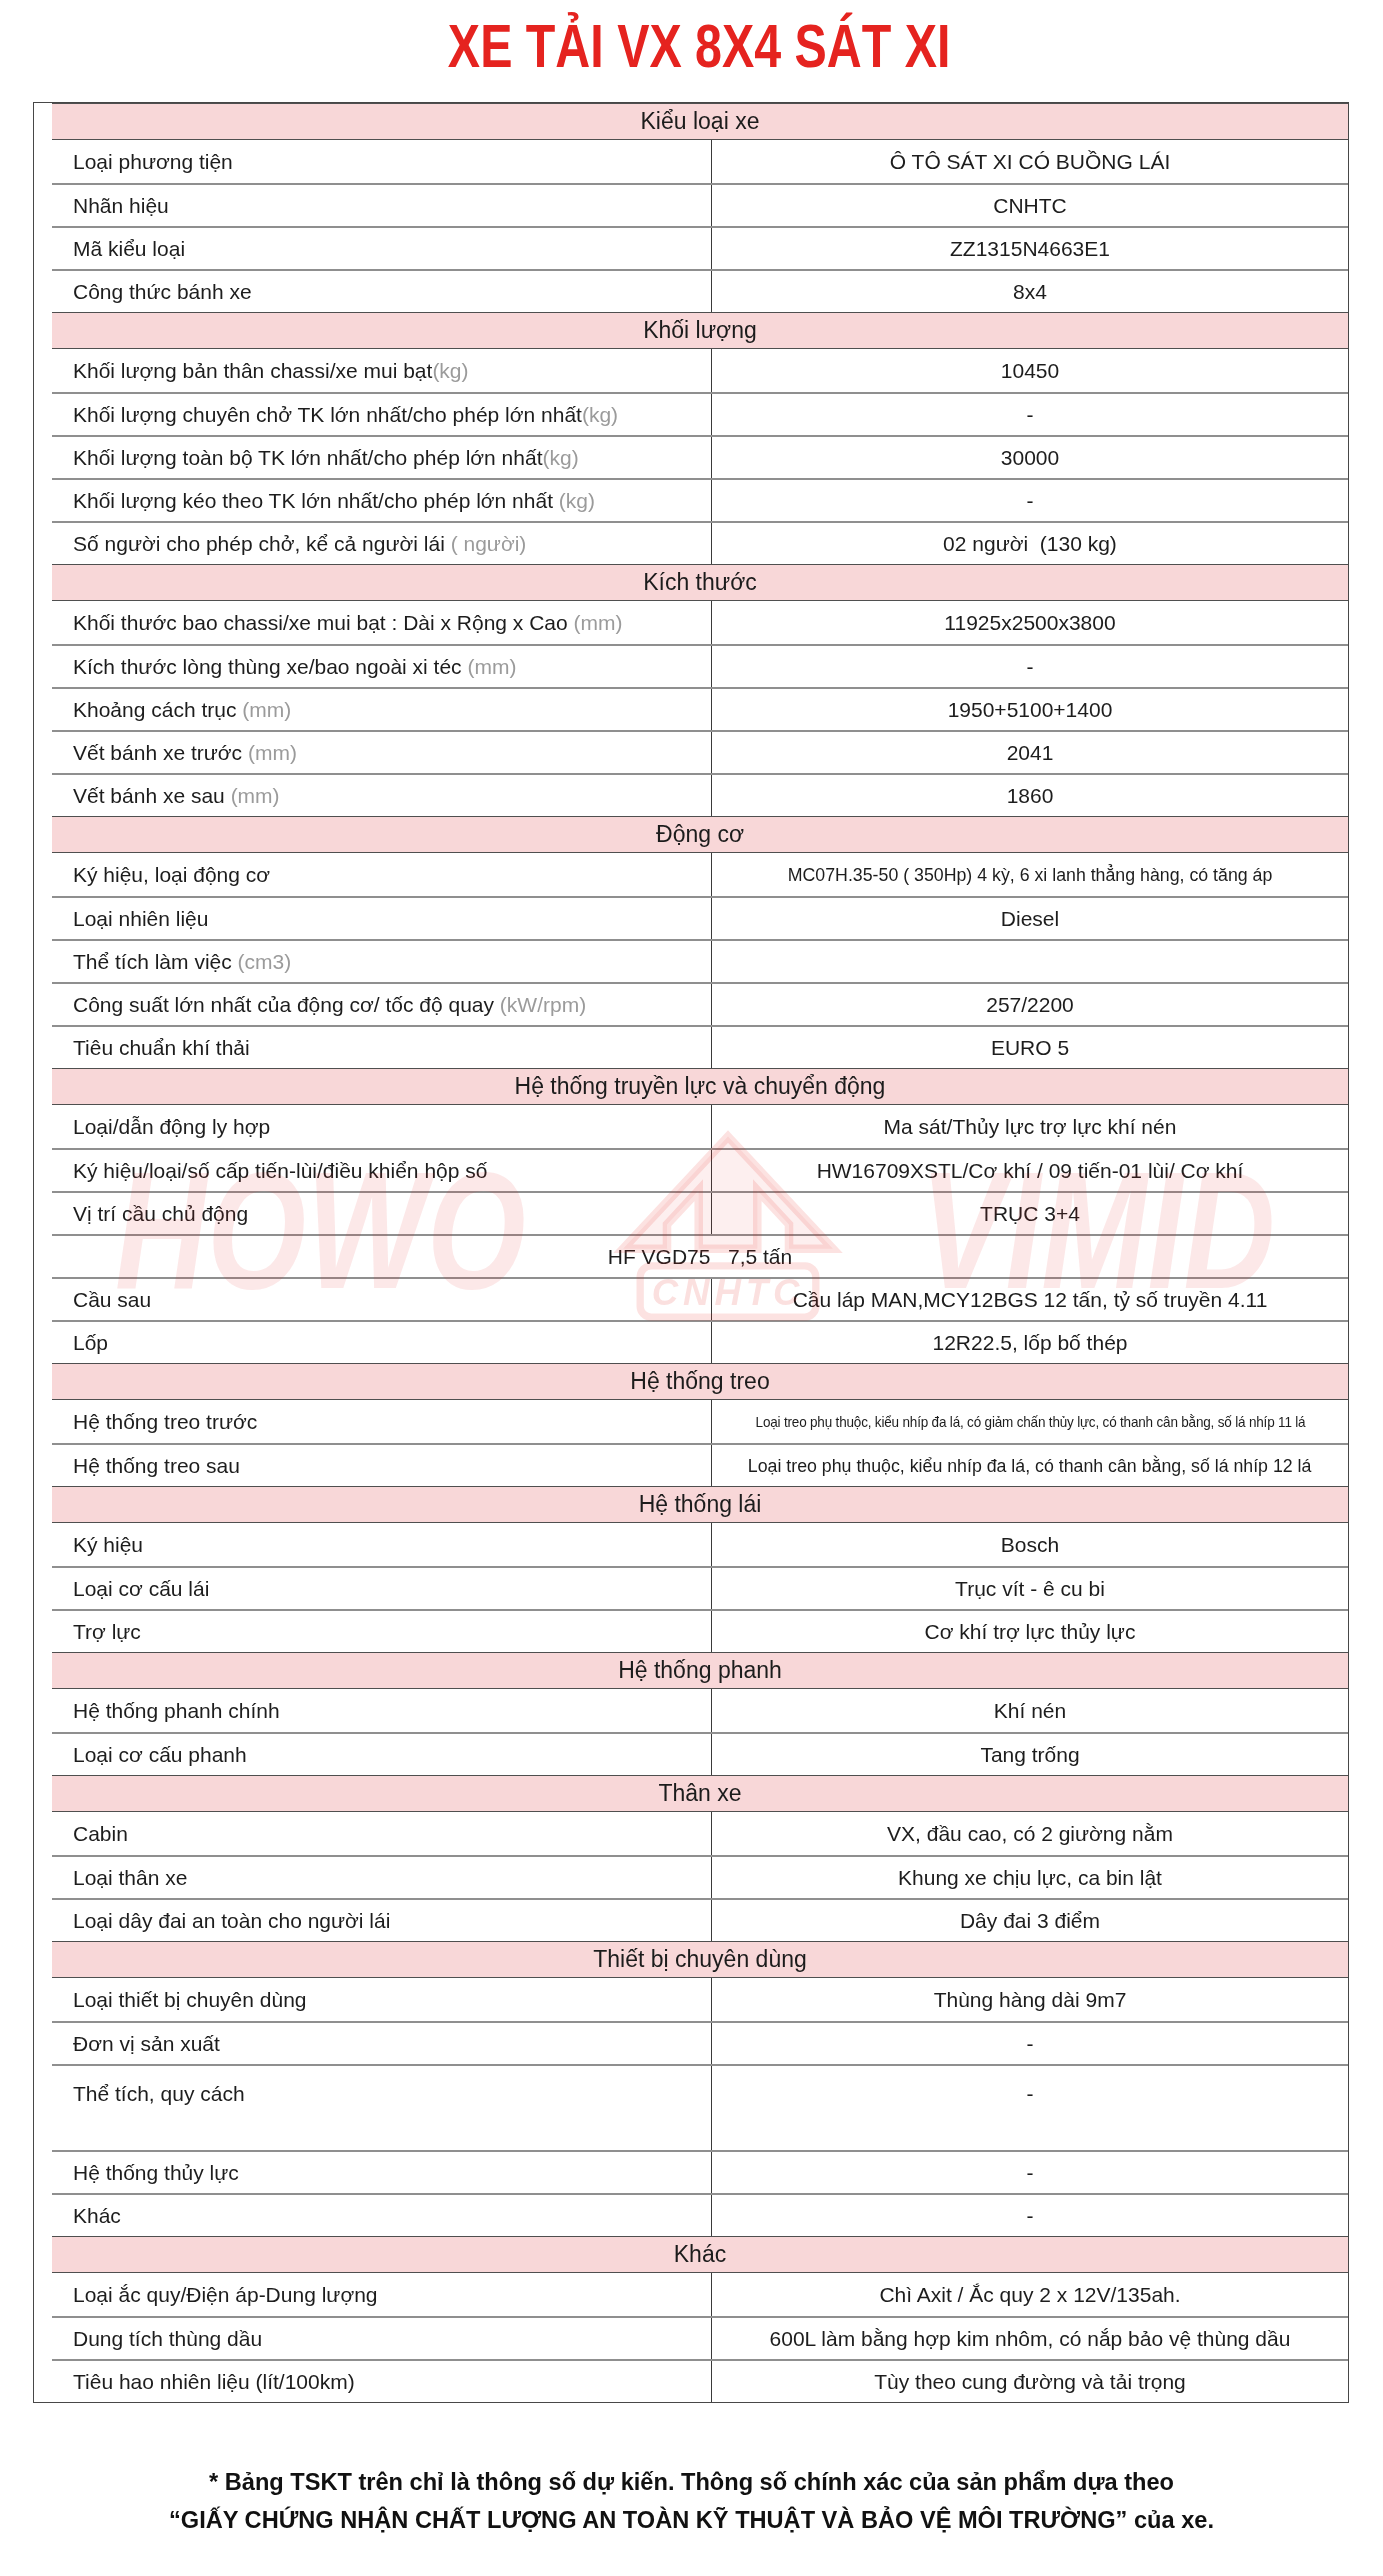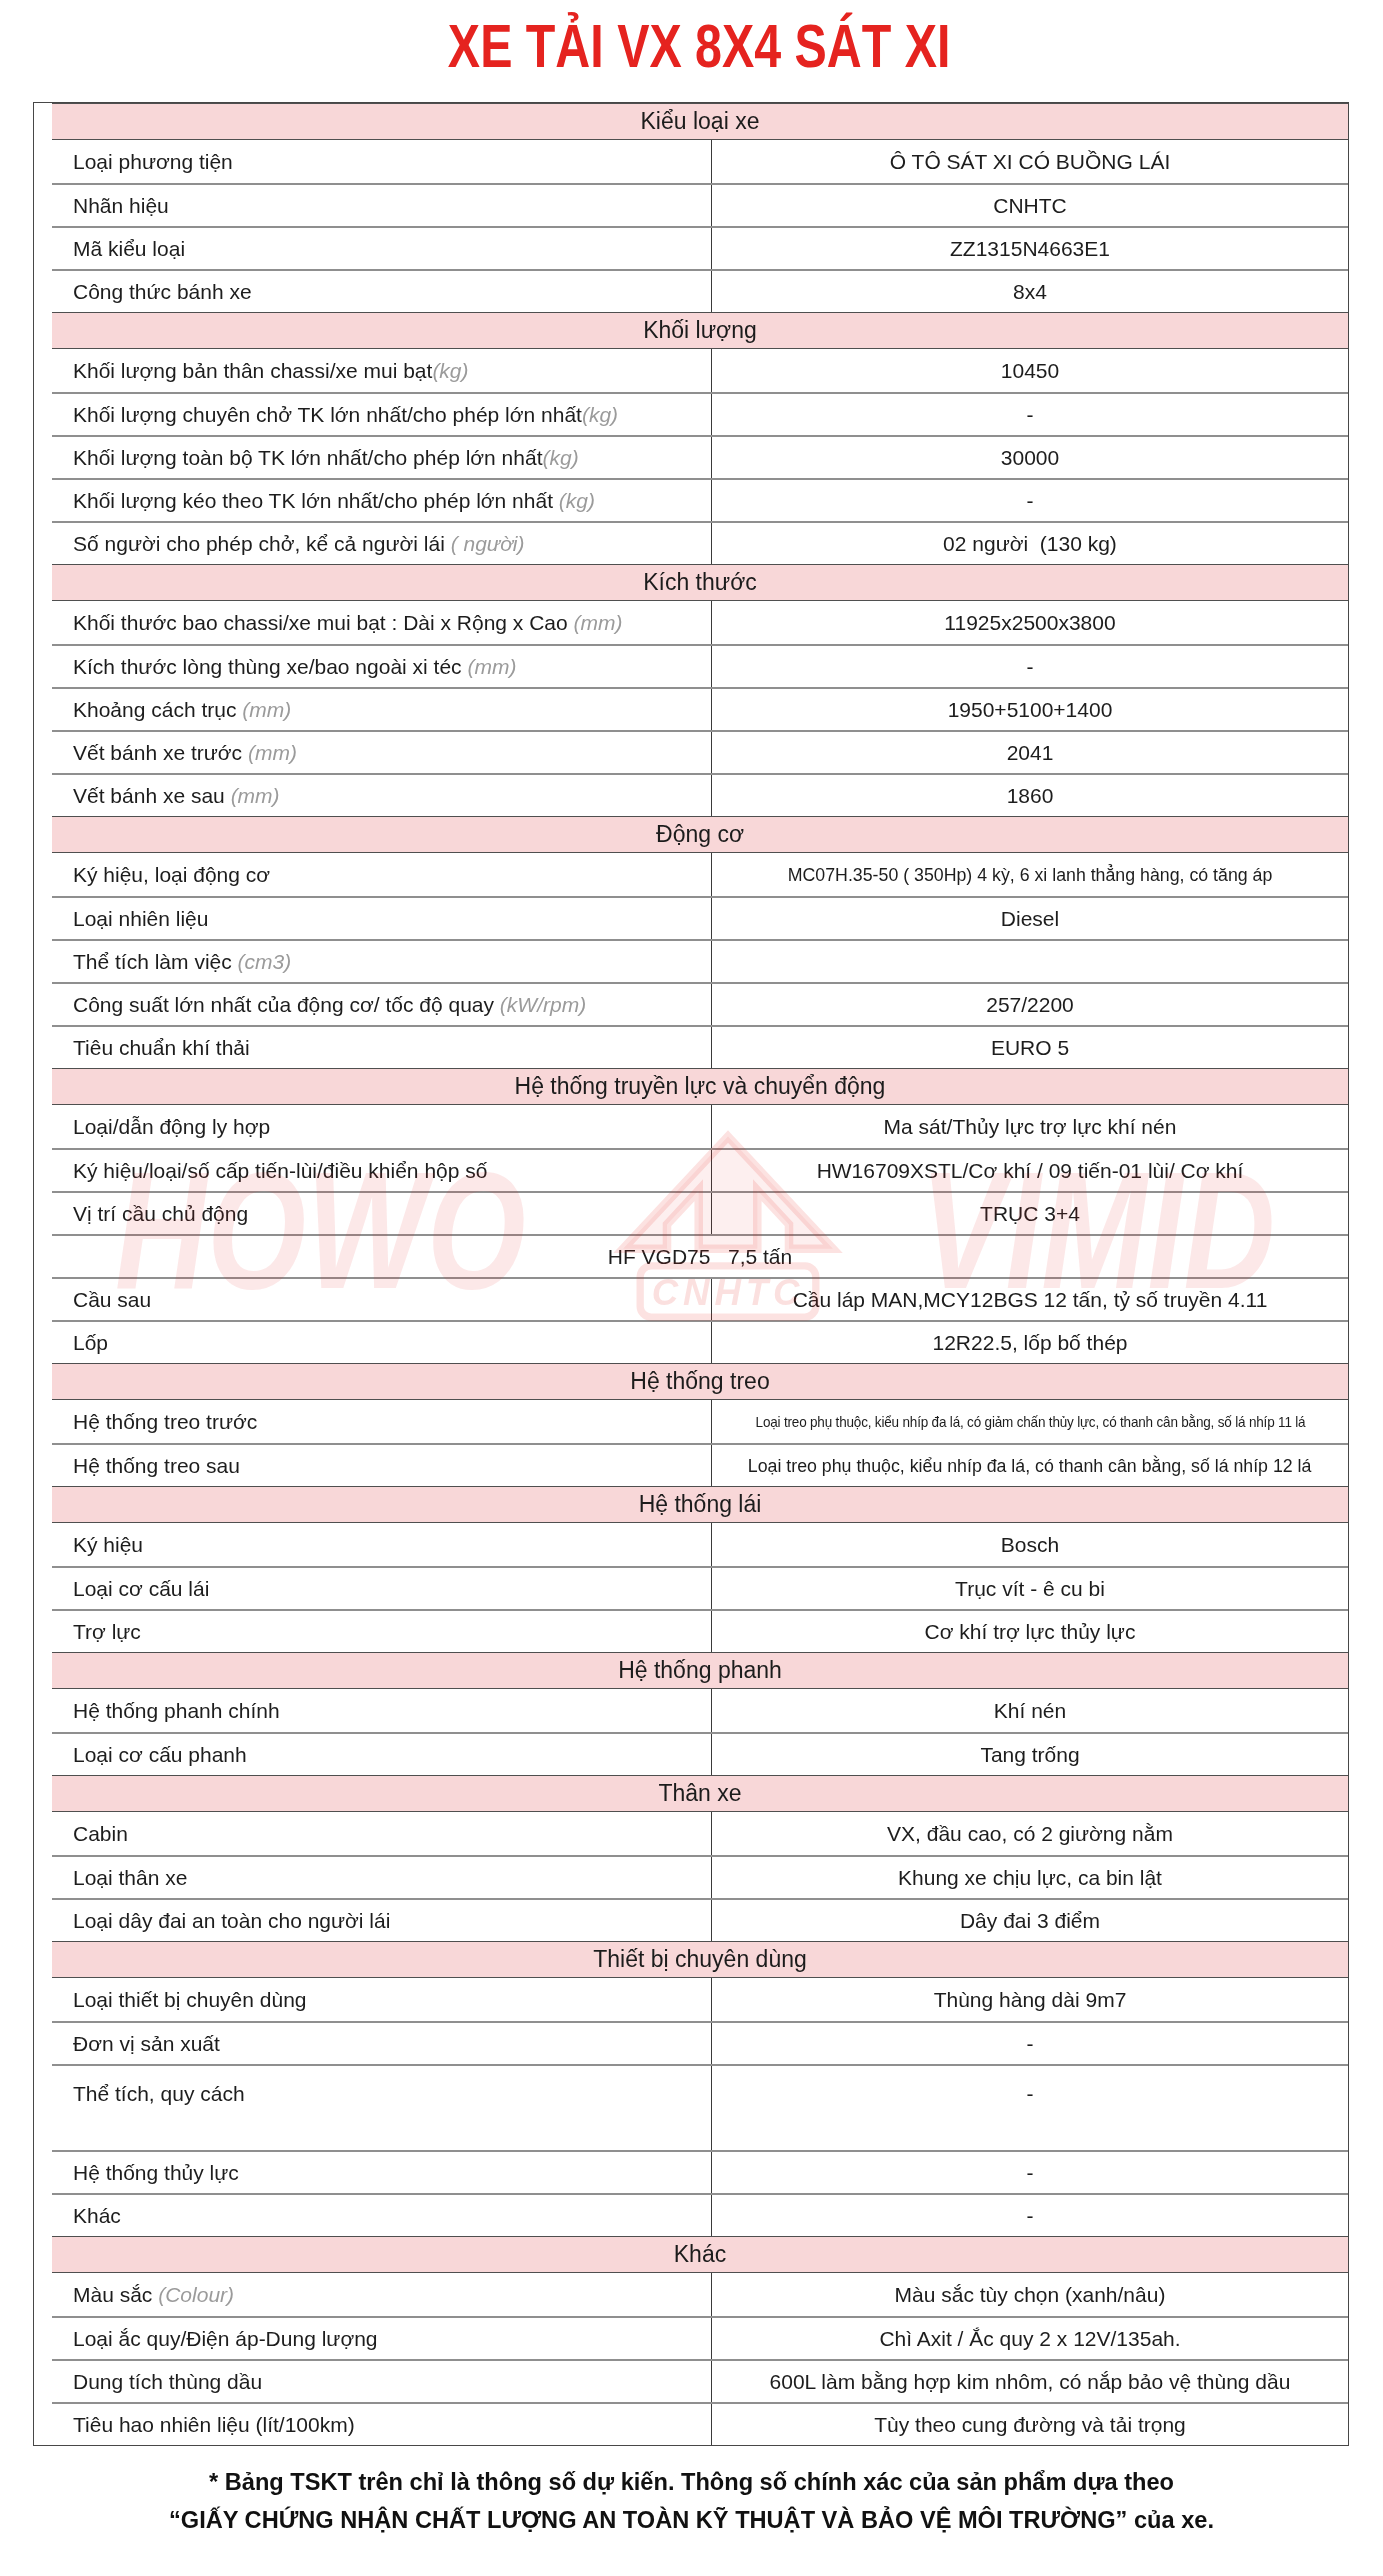--- a/index.html
+++ b/index.html
@@ -21,21 +21,21 @@
   .row{box-sizing:border-box;height:43px;display:flex;background:transparent;}
   .row.tall{height:86px;}
   .row + .row{border-top:2.4px solid #8f8f8f;}
 
   .cell{box-sizing:border-box;display:flex;align-items:center;overflow:hidden;}
   .cell.label{width:660px;padding-left:21px;border-right:1.6px solid #3a3a3a;
               font-size:21px;white-space:pre;}
   .cell.value{flex:1;justify-content:center;font-size:21px;white-space:pre;}
   .row.tall .cell{align-items:flex-start;padding-top:16.3px;}
 
-  .unit{color:#9b9b9b;font-style:italic;}
+  .unit{color:#9b9b9b;}
   .v-s{display:inline-block;font-size:18.7px;transform:scaleX(0.95);transform-origin:center;}
   .v-xs{display:inline-block;font-size:15px;letter-spacing:-0.2px;transform:scaleX(0.9);transform-origin:center;}
 
   .watermark{position:absolute;top:1129px;left:33px;width:1316px;height:203px;
              display:flex;align-items:center;justify-content:center;gap:14.6px;
              pointer-events:none;font-style:italic;font-weight:800;
              color:rgba(228,32,26,0.10);z-index:5;}
   .wm-text{font-size:167px;line-height:1;transform:scaleX(0.76);letter-spacing:0.8px;white-space:pre;}
   .wm-logo{width:244px;height:203px;flex:none;}
 
@@ -215,24 +215,20 @@
       </div>
       <div class="row">
         <div class="cell label"><span>Hệ thống thủy lực</span></div>
         <div class="cell value"><span>-</span></div>
       </div>
       <div class="row">
         <div class="cell label"><span>Khác</span></div>
         <div class="cell value"><span>-</span></div>
       </div>
       <div class="sec-header">Khác</div>
-      <div class="row">
-        <div class="cell label"><span>Màu sắc </span><span class="unit">(Colour)</span></div>
-        <div class="cell value"><span>Màu sắc tùy chọn (xanh/nâu)</span></div>
-      </div>
       <div class="row">
         <div class="cell label"><span>Loại ắc quy/Điện áp-Dung lượng</span></div>
         <div class="cell value"><span>Chì Axit / Ắc quy 2 x 12V/135ah.</span></div>
       </div>
       <div class="row">
         <div class="cell label"><span>Dung tích thùng dầu</span></div>
         <div class="cell value"><span>600L làm bằng hợp kim nhôm, có nắp bảo vệ thùng dầu</span></div>
       </div>
       <div class="row">
         <div class="cell label"><span>Tiêu hao nhiên liệu (lít/100km)</span></div>

